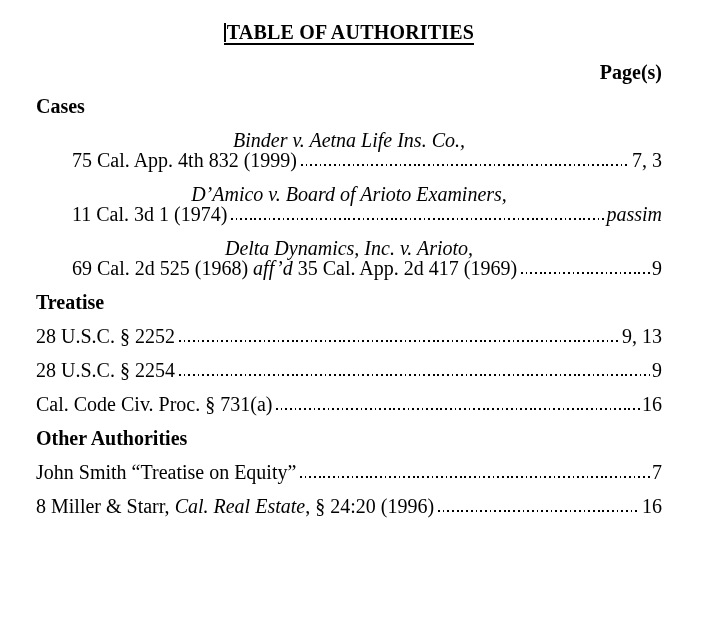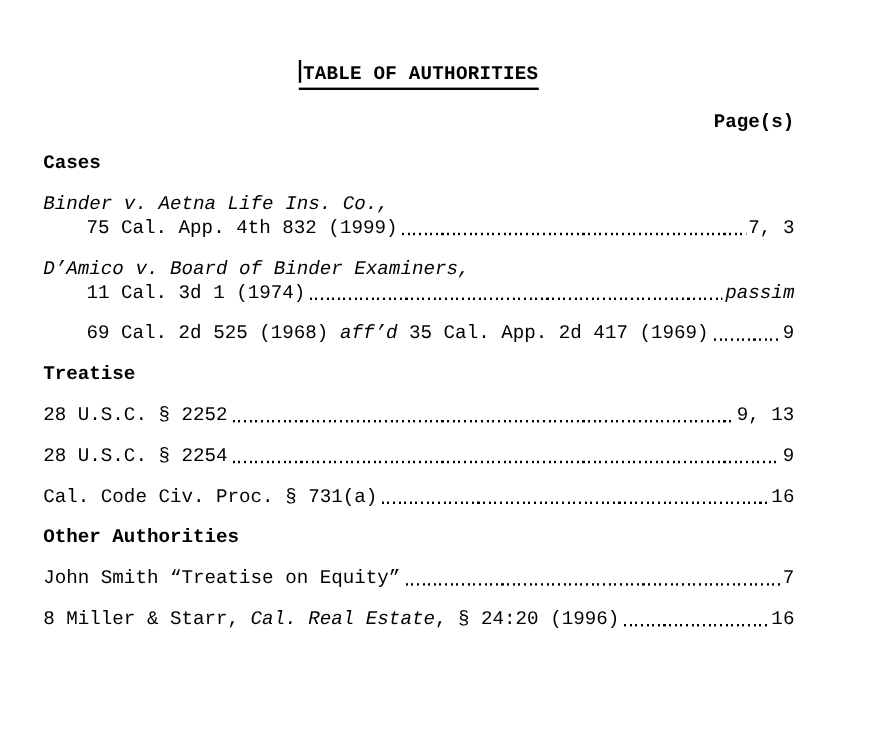--- a/index.html
+++ b/index.html
@@ -1,24 +1,24 @@
 <!DOCTYPE html>
 <html><head>
 <meta charset="utf-8">
 <style>
   html, body { margin: 0; padding: 0; background: #ffffff; }
   .doc {
     position: relative;
     width: 725px;
     height: 622px;
     box-sizing: border-box;
-    padding: 50px 63px 20px 36px;
+    padding: 22px 63px 20px 36px;
     background: #ffffff;
-    font-family: Liberation Mono, monospace;
-    font-size: 16px;
+    font-family: Liberation Serif, serif;
+    font-size: 20px;
     line-height: 20px;
     color: #000000;
     overflow: hidden;
   }
   .title-row { text-align: center; }
   .title-wrap {
     display: inline-block;
     font-weight: 700;
     border-bottom: 2px solid #000;
     padding-bottom: 1px;
@@ -35,21 +35,21 @@
   }
   .pages-header {
     text-align: right;
     font-weight: 700;
     margin-top: 17px;
   }
   .section-heading {
     font-weight: 700;
     margin-top: 14px;
   }
-  .entry { margin-top: 14px; }
+  .entry { margin-top: 14px; text-align: center; }
   .entry-name i, .cite i, .pages i { font-style: italic; }
   .cite-line { display: flex; }
   .cite-line.indent { padding-left: 36px; }
   .cite { white-space: pre-wrap; }
   .leader {
     flex: 1 1 auto;
     align-self: flex-end;
     height: 2px;
     margin: 0 2px 4px 4px;
     min-width: 12px;
@@ -71,28 +71,29 @@
         <div class="section-heading">Cases</div>
         <div class="entry">
           <div class="entry-name"><i>Binder v. Aetna Life Ins. Co.,</i></div>
           <div class="cite-line indent">
             <span class="cite"><span>75 Cal. App. 4th 832 (1999)</span></span>
             <span class="leader"></span>
             <span class="pages"><span>7, 3</span></span>
           </div>
         </div>
         <div class="entry">
-          <div class="entry-name"><i>D’Amico v. Board of Binder Examiners,</i></div>
+          <div class="entry-name"><i>D’Amico v. Board of Arioto Examiners,</i></div>
           <div class="cite-line indent">
             <span class="cite"><span>11 Cal. 3d 1 (1974)</span></span>
             <span class="leader"></span>
             <span class="pages"><i>passim</i></span>
           </div>
         </div>
         <div class="entry">
+          <div class="entry-name"><i>Delta Dynamics, Inc. v. Arioto,</i></div>
           <div class="cite-line indent">
             <span class="cite"><span>69 Cal. 2d 525 (1968) </span><i>aff’d</i><span> 35 Cal. App. 2d 417 (1969)</span></span>
             <span class="leader"></span>
             <span class="pages"><span>9</span></span>
           </div>
         </div>
       </div>
       <div class="section">
         <div class="section-heading">Treatise</div>
         <div class="entry">

